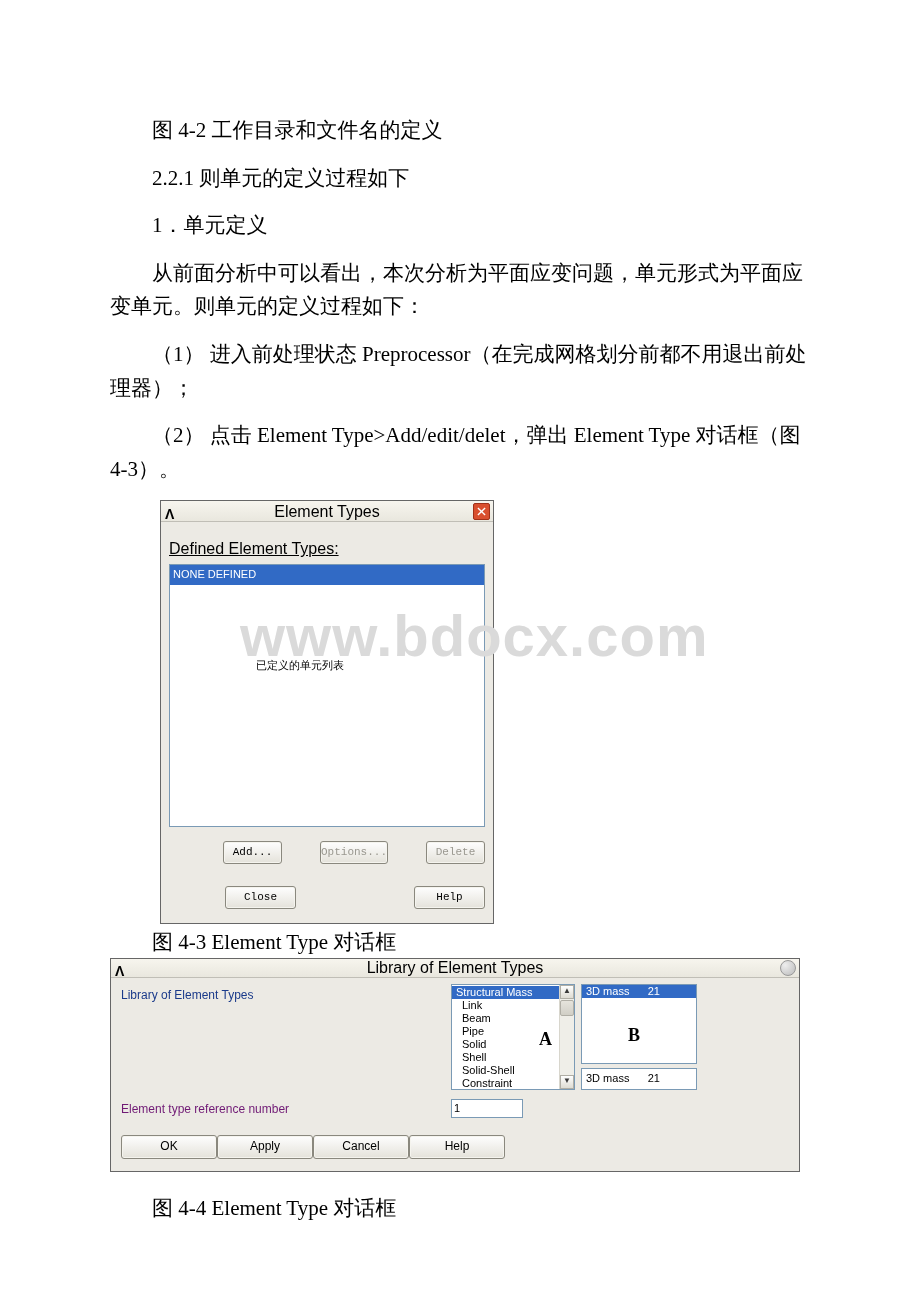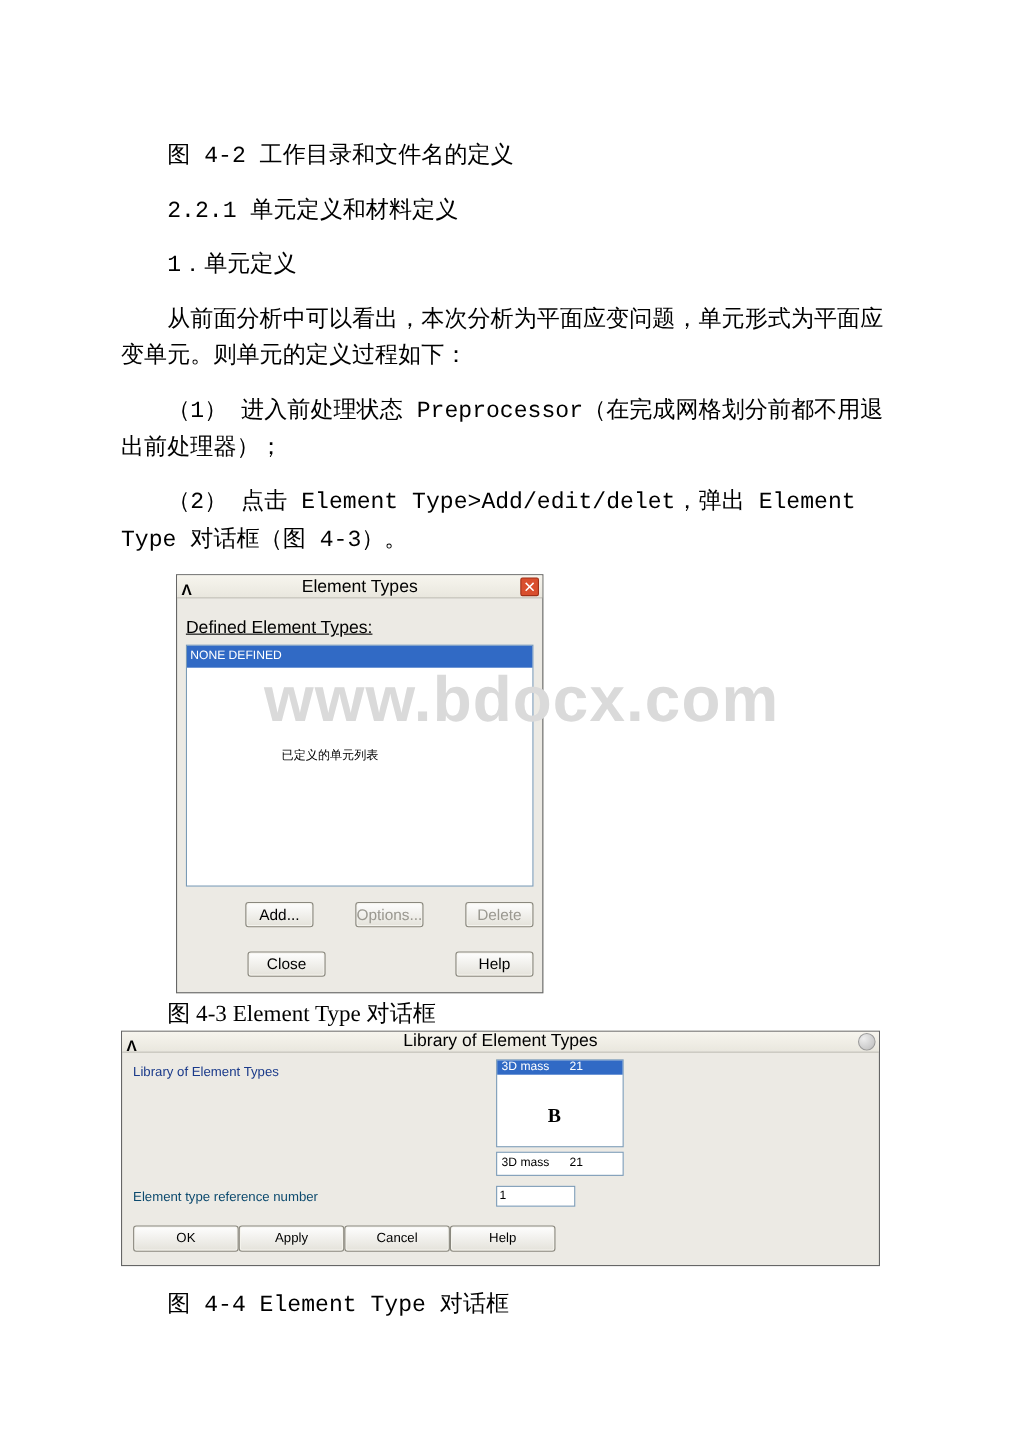--- a/index.html
+++ b/index.html
@@ -10,23 +10,22 @@
     font-size: 21px;
     color: #000;
     background: #fff;
     position: relative;
   }
   .content {
     padding: 110px 110px 40px 110px;
     line-height: 1.6;
   }
   .para {
-    margin: 16px 0 14px 0;
+    margin: 4px 0 14px 0;
     text-indent: 2em;
-    font-family: Liberation Mono, monospace;
   }
   .para.no-indent { text-indent: 0; }
   .watermark {
     position: absolute;
     top: 590px;
     left: 240px;
     font-size: 58px;
     font-family: Arial, sans-serif;
     font-weight: 600;
     color: #dadada;
@@ -74,21 +73,21 @@
     border-radius: 2px;
     border: 1px solid #a03018;
     display: flex; align-items: center; justify-content: center;
   }
   .tb-close svg { width: 9px; height: 9px; }
   .d1-body { padding: 14px 8px 8px 8px; }
   .d1-label { font-size: 16px; text-decoration: underline; }
   .d1-list {
     margin-top: 2px;
     width: 316px;
-    height: 220px;
+    height: 263px;
     background: #fff;
     border: 1px solid #7a9ab5;
     box-sizing: border-box;
     position: relative;
   }
   .d1-selected {
     background: #316ac5;
     color: #fff;
     font-size: 11px;
     padding: 1px 3px;
@@ -111,22 +110,22 @@
   .d1-row2 {
     display: flex;
     gap: 118px;
     margin-top: 22px;
     padding-left: 56px;
     padding-bottom: 6px;
   }
   .btn {
     width: 72px;
     height: 21px;
-    font-size: 14px;
-    font-family: Liberation Sans, sans-serif;
+    font-size: 11px;
+    font-family: Liberation Mono, monospace;
     background: linear-gradient(#fefefe, #e4e2da);
     border: 1px solid #8a887e;
     border-radius: 3px;
     display: flex;
     align-items: center;
     justify-content: center;
     box-shadow: inset 0 0 0 1px #f5f4ee;
   }
   .btn.disabled { color: #9a9890; }
 
@@ -245,21 +244,21 @@
     border-radius: 3px;
     display: flex; align-items: center; justify-content: center;
     box-shadow: inset 0 0 0 1px #f5f4ee;
   }
 </style>
 </head>
 <body>
 
 <div class="content">
   <p class="para">图 4-2 工作目录和文件名的定义</p>
-  <p class="para">2.2.1 单元定义和材料定义</p>
+  <p class="para">2.2.1 则单元的定义过程如下</p>
   <p class="para">1．单元定义</p>
   <p class="para no-indent" style="text-indent:2em">从前面分析中可以看出，本次分析为平面应变问题，单元形式为平面应变单元。则单元的定义过程如下：</p>
   <p class="para no-indent" style="text-indent:2em">（1） 进入前处理状态 Preprocessor（在完成网格划分前都不用退出前处理器）；</p>
   <p class="para no-indent" style="text-indent:2em">（2） 点击 Element Type&gt;Add/edit/delet，弹出 Element Type 对话框（图 4-3）。</p>
 
   <div class="watermark">www.bdocx.com</div>
 
   <div class="dialog1">
     <div class="titlebar">
       <div class="tb-logo">Λ</div>
@@ -293,31 +292,50 @@
   <div class="dialog2">
     <div class="titlebar2">
       <div class="tb-logo">Λ</div>
       <div class="tb-title">Library of Element Types</div>
       <div class="tb2-close"></div>
     </div>
     <div class="d2-body">
       <div class="d2-row">
         <div class="d2-label">Library of Element Types</div>
         <div class="d2-lists">
+          <div class="listbox">
+            <div class="inner">
+              <div class="lb-item sel">Structural Mass</div>
+              <div class="lb-item">Link</div>
+              <div class="lb-item">Beam</div>
+              <div class="lb-item">Pipe</div>
+              <div class="lb-item">Solid</div>
+              <div class="lb-item">Shell</div>
+              <div class="lb-item">Solid-Shell</div>
+              <div class="lb-item">Constraint</div>
+            </div>
+            <div class="bold-letter" style="right:22px; top:40px;">A</div>
+            <div class="scrollbar">
+              <div class="sb-btn">▲</div>
+              <div class="sb-thumb"></div>
+              <div style="flex:1"></div>
+              <div class="sb-btn">▼</div>
+            </div>
+          </div>
           <div class="listbox2">
             <div class="top">
               <div class="lb-item sel" style="white-space:pre;">3D mass      21</div>
               <div class="bold-letter" style="left:46px; top:36px;">B</div>
             </div>
             <div class="bottom" style="white-space:pre;">3D mass      21</div>
           </div>
         </div>
       </div>
       <div class="d2-row" style="align-items:center;">
-        <div class="d2-label" style="color:#0c4a6e;">Element type reference number</div>
+        <div class="d2-label" style="color:#701a75;">Element type reference number</div>
         <input class="d2-input" value="1" style="">
       </div>
       <div class="d2-btns">
         <div class="btn2">OK</div>
         <div class="btn2">Apply</div>
         <div class="btn2">Cancel</div>
         <div class="btn2">Help</div>
       </div>
     </div>
   </div>

